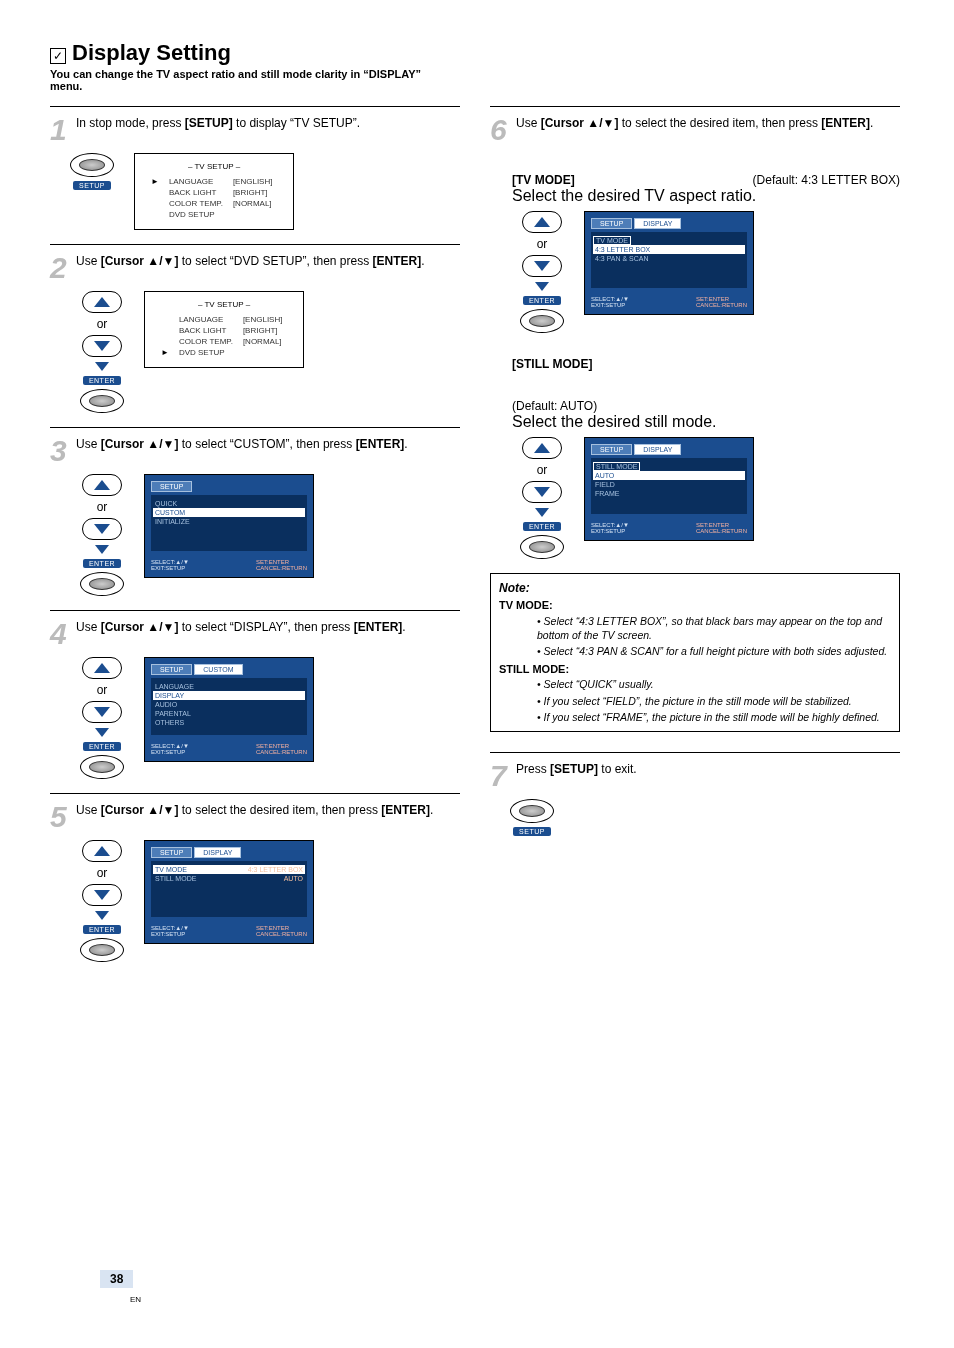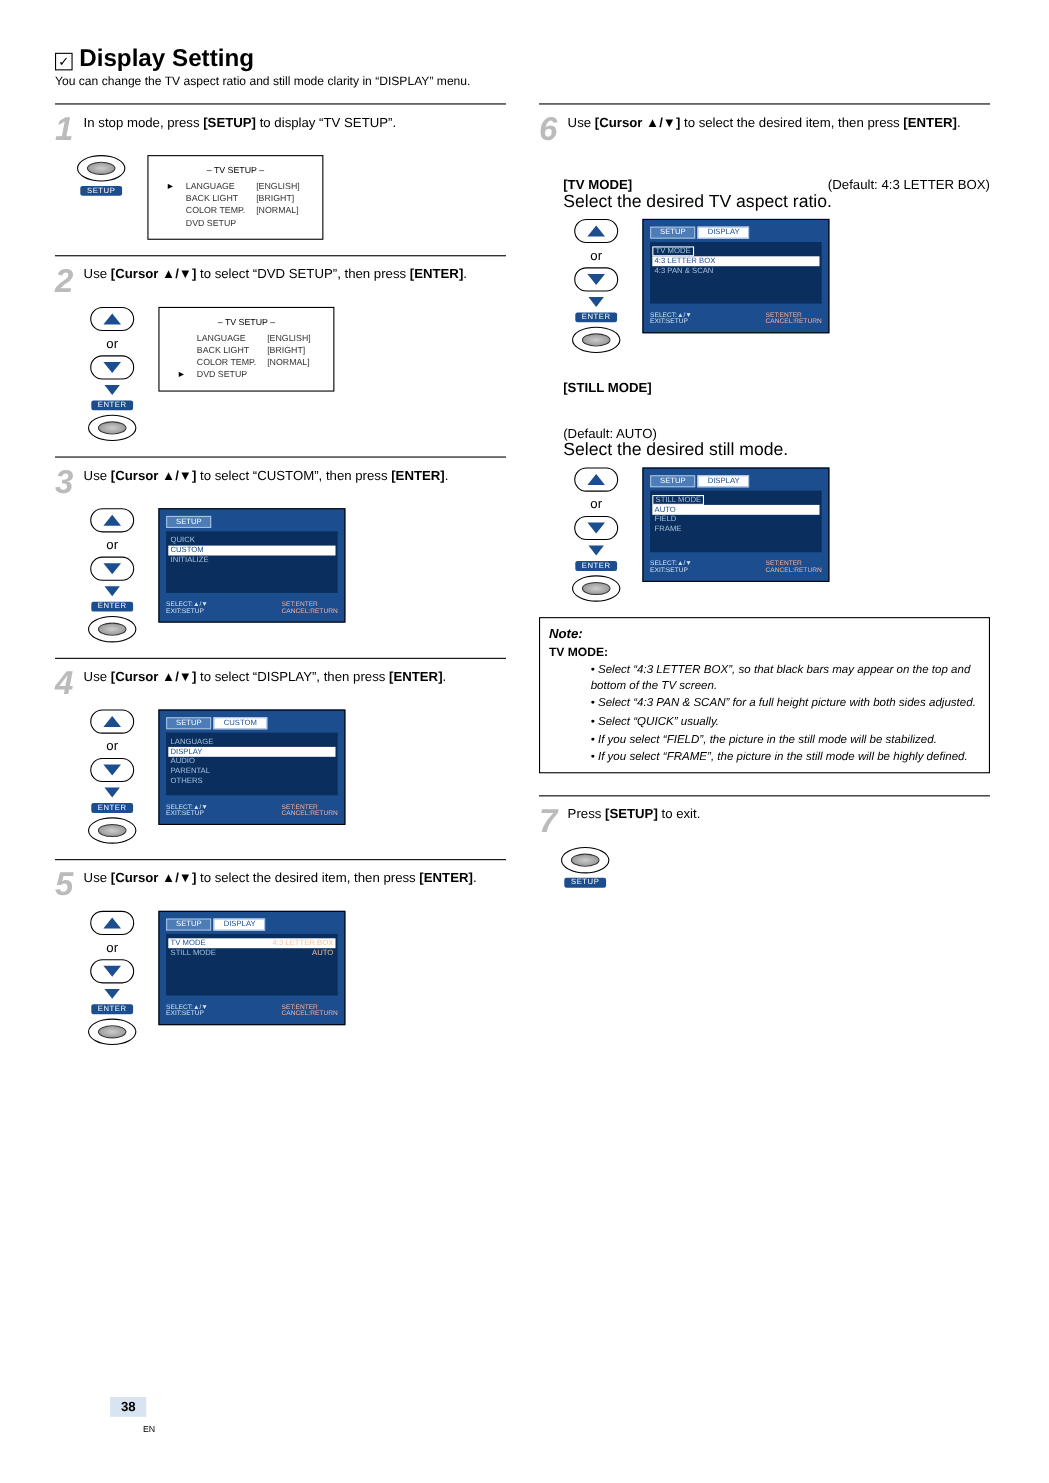--- a/index.html
+++ b/index.html
@@ -3,21 +3,21 @@
 <meta charset="utf-8">
 <style>
   * { box-sizing: border-box; margin: 0; padding: 0; }
   body { font-family: Arial, Helvetica, sans-serif; font-size: 13px; color: #000; width: 954px; background: #fff; padding: 40px 50px; }
   .page-header { border-bottom: 2px solid #000; margin-bottom: 12px; }
   .header-title { font-size: 26px; letter-spacing: 3px; color: #888; font-weight: normal; }
   .header-title .big-d { font-size: 42px; color: #000; font-weight: bold; vertical-align: -8px; }
   .checkbox-row { display:flex; align-items:baseline; gap:6px; margin-bottom:2px; }
   .chk { width:16px; height:16px; border:1.5px solid #000; display:inline-flex; align-items:center; justify-content:center; font-size:12px; flex-shrink:0; }
   .section-title { font-size: 22px; font-weight: bold; }
-  .intro { font-size: 11px; font-weight: normal; margin-bottom: 14px; max-width: 400px; }
+  .intro { font-size: 11px; font-weight: bold; margin-bottom: 14px; max-width: 400px; }
   .columns { display:flex; gap: 30px; }
   .col { flex:1; max-width: 410px; }
   .step { display:flex; gap:8px; margin-bottom: 8px; align-items:flex-start; }
   .step-num { font-size: 30px; font-weight: bold; font-style: italic; color:#bbb; line-height:1; min-width:18px; }
   .step-text { font-size: 12px; line-height: 1.4; }
   .step-text b { font-weight: bold; }
   .step-media { display:flex; align-items:flex-start; gap:20px; margin: 6px 0 14px 30px; }
   .remote-group { display:flex; flex-direction:column; align-items:center; gap:4px; }
   .remote-btn { width:40px; height:22px; border:1.5px solid #000; border-radius:11px; display:flex; align-items:center; justify-content:center; background:#fff; position:relative; }
   .remote-btn.oval { border-radius:50%; width:44px; height:24px; }
@@ -362,20 +362,21 @@
     </div>
   </div>
 
   <div class="note-box">
     <div class="note-title">Note:</div>
     <div class="note-sub">TV MODE:</div>
     <ul>
       <li>Select “4:3 LETTER BOX”, so that black bars may appear on the top and bottom of the TV screen.</li>
       <li>Select “4:3 PAN &amp; SCAN” for a full height picture with both sides adjusted.</li>
     </ul>
+    <div class="note-sub">STILL MODE:</div>
     <ul>
       <li>Select “QUICK” usually.</li>
       <li>If you select “FIELD”, the picture in the still mode will be stabilized.</li>
       <li>If you select “FRAME”, the picture in the still mode will be highly defined.</li>
     </ul>
   </div>
 
   <hr class="hr-black" style="margin-top:20px;">
 
   <div class="step">

